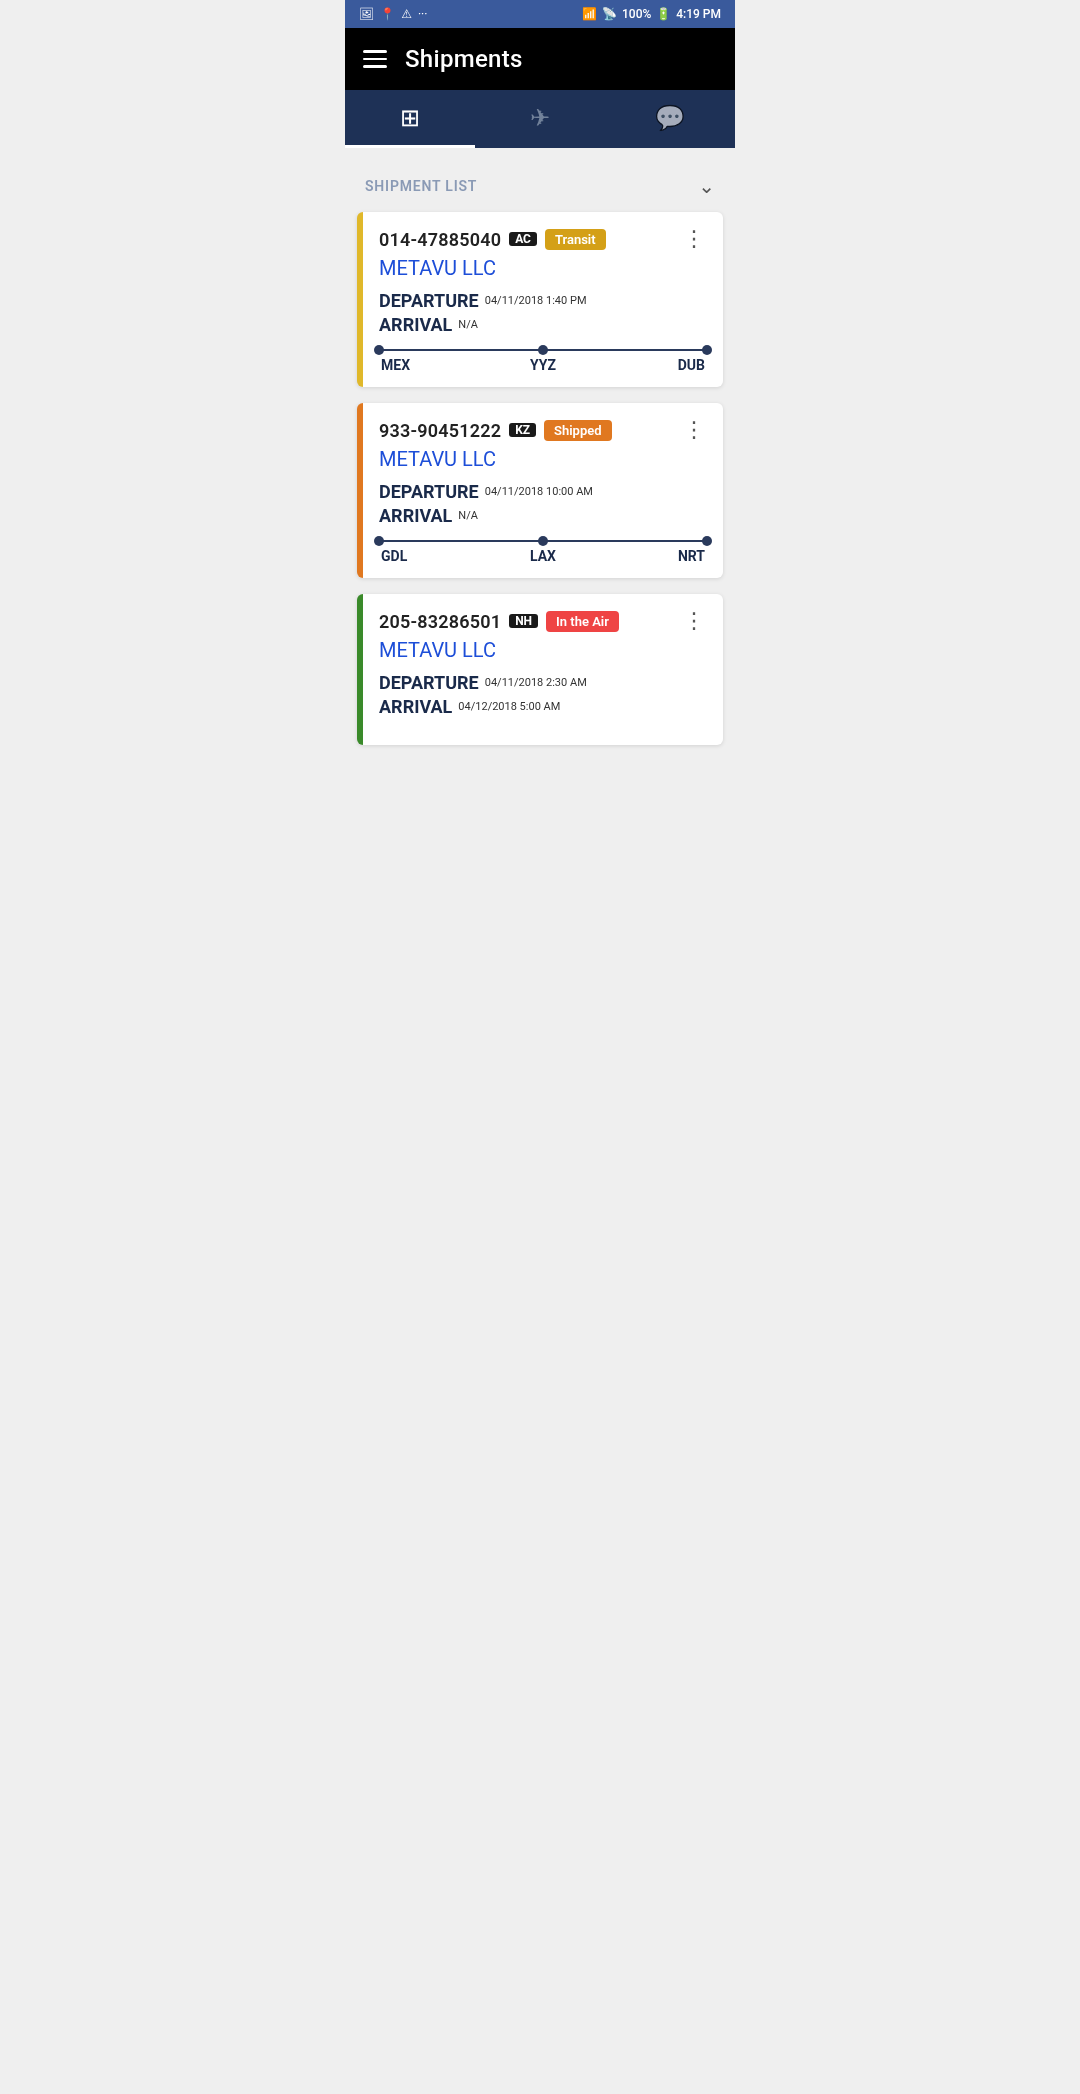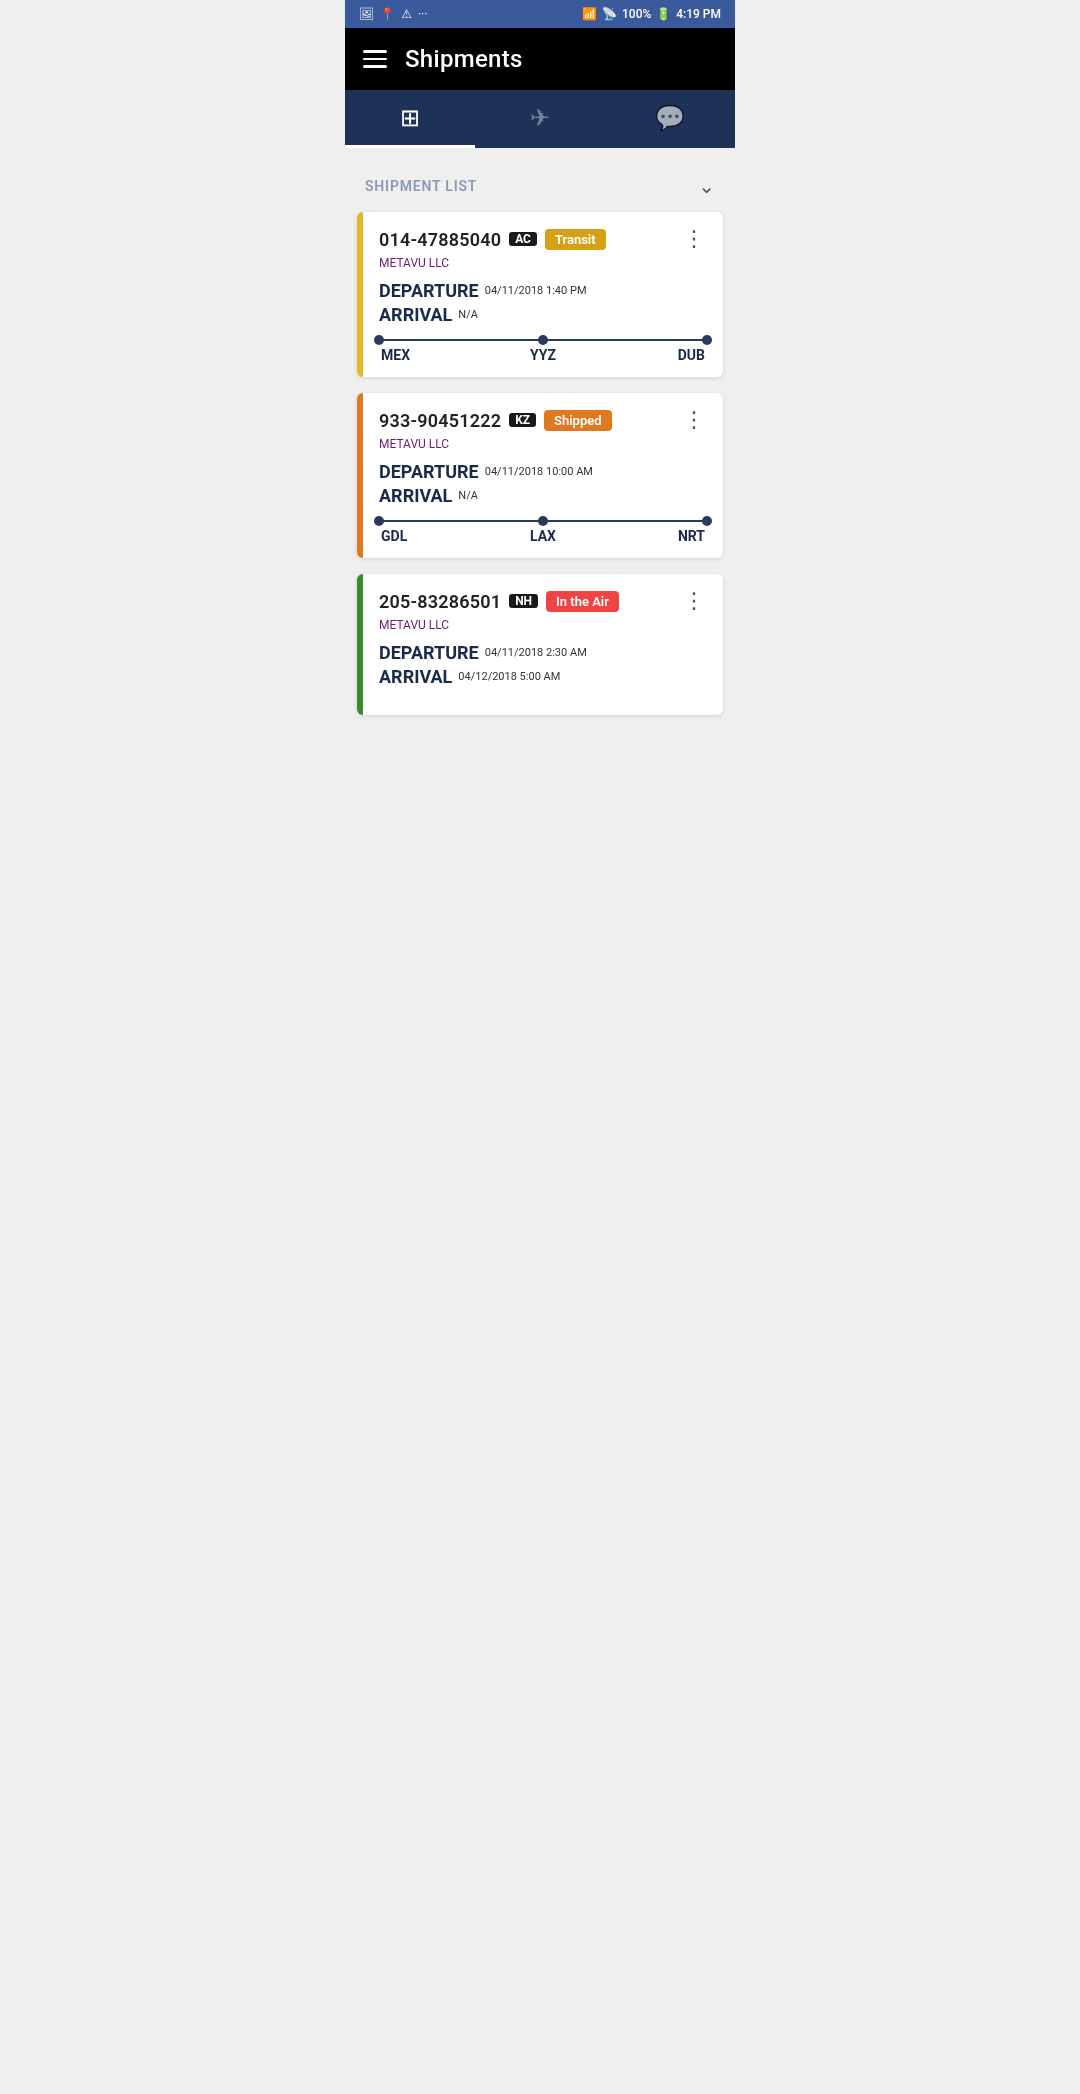--- a/index.html
+++ b/index.html
@@ -163,22 +163,22 @@
     .card-menu {
       margin-left: auto;
       font-size: 22px;
       color: #555;
       cursor: pointer;
       line-height: 1;
       padding: 0 2px;
     }
 
     .company-name {
-      color: #701a75;
-      font-size: 12px;
+      color: #1d4ed8;
+      font-size: 20px;
       margin-bottom: 10px;
     }
 
     .flight-info {
       margin-bottom: 14px;
     }
     .flight-row {
       display: flex;
       align-items: center;
       gap: 6px;

